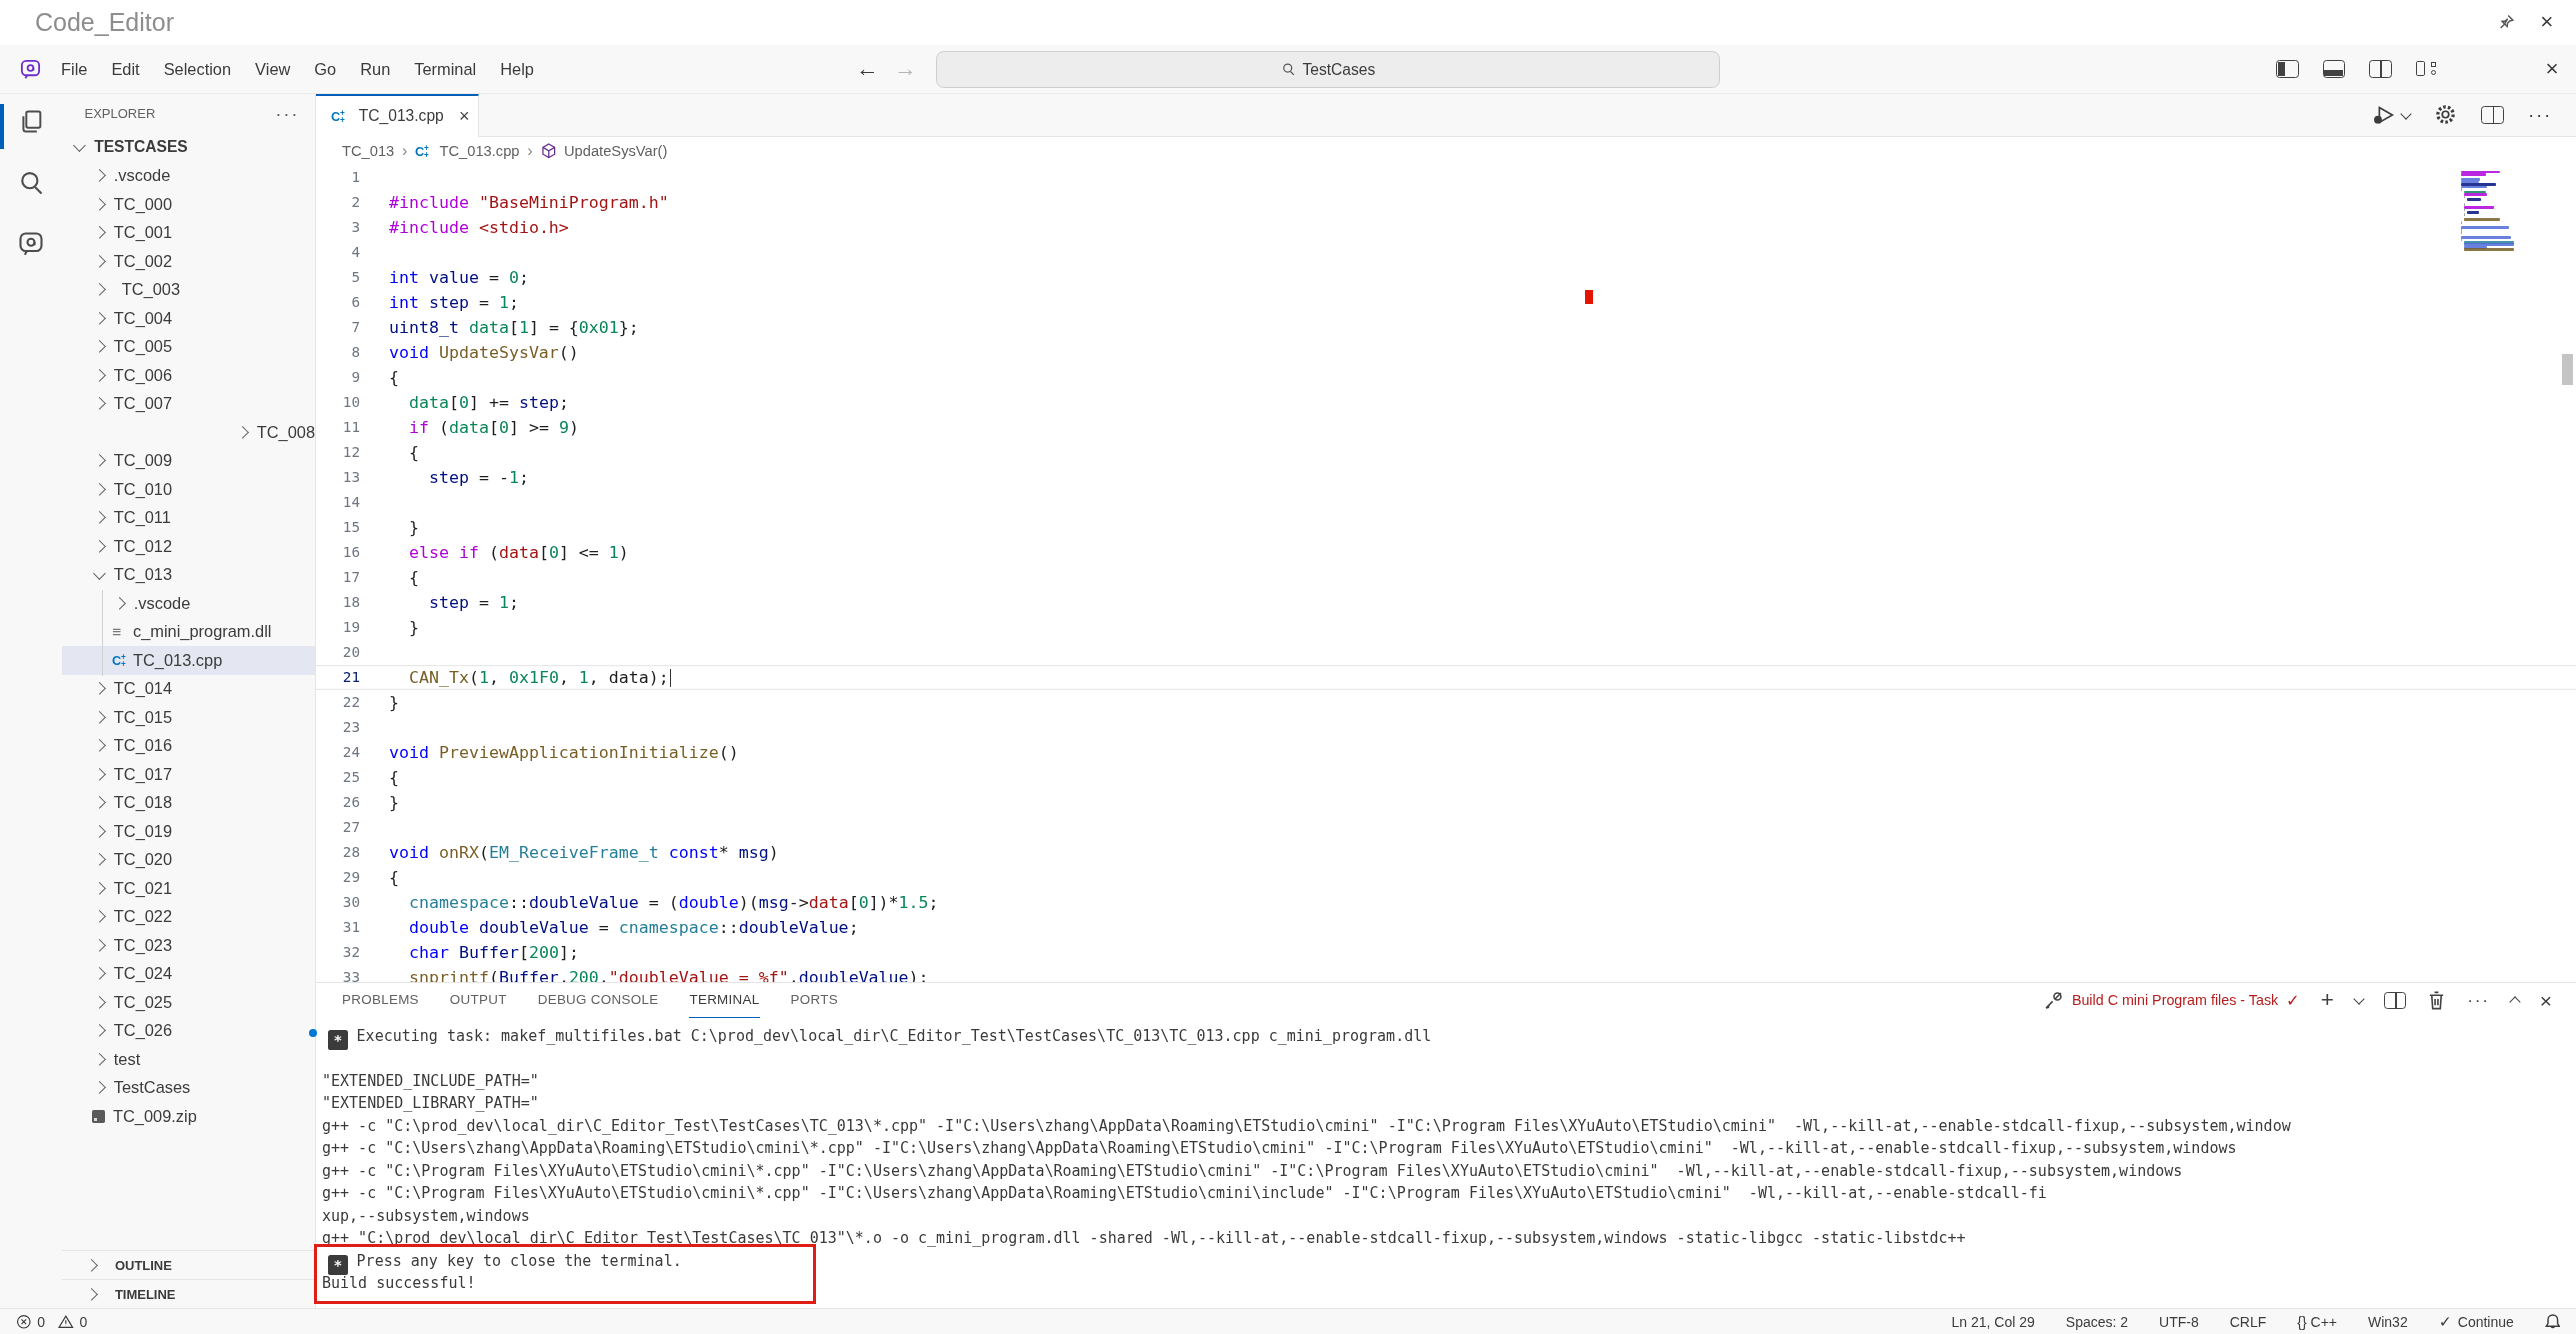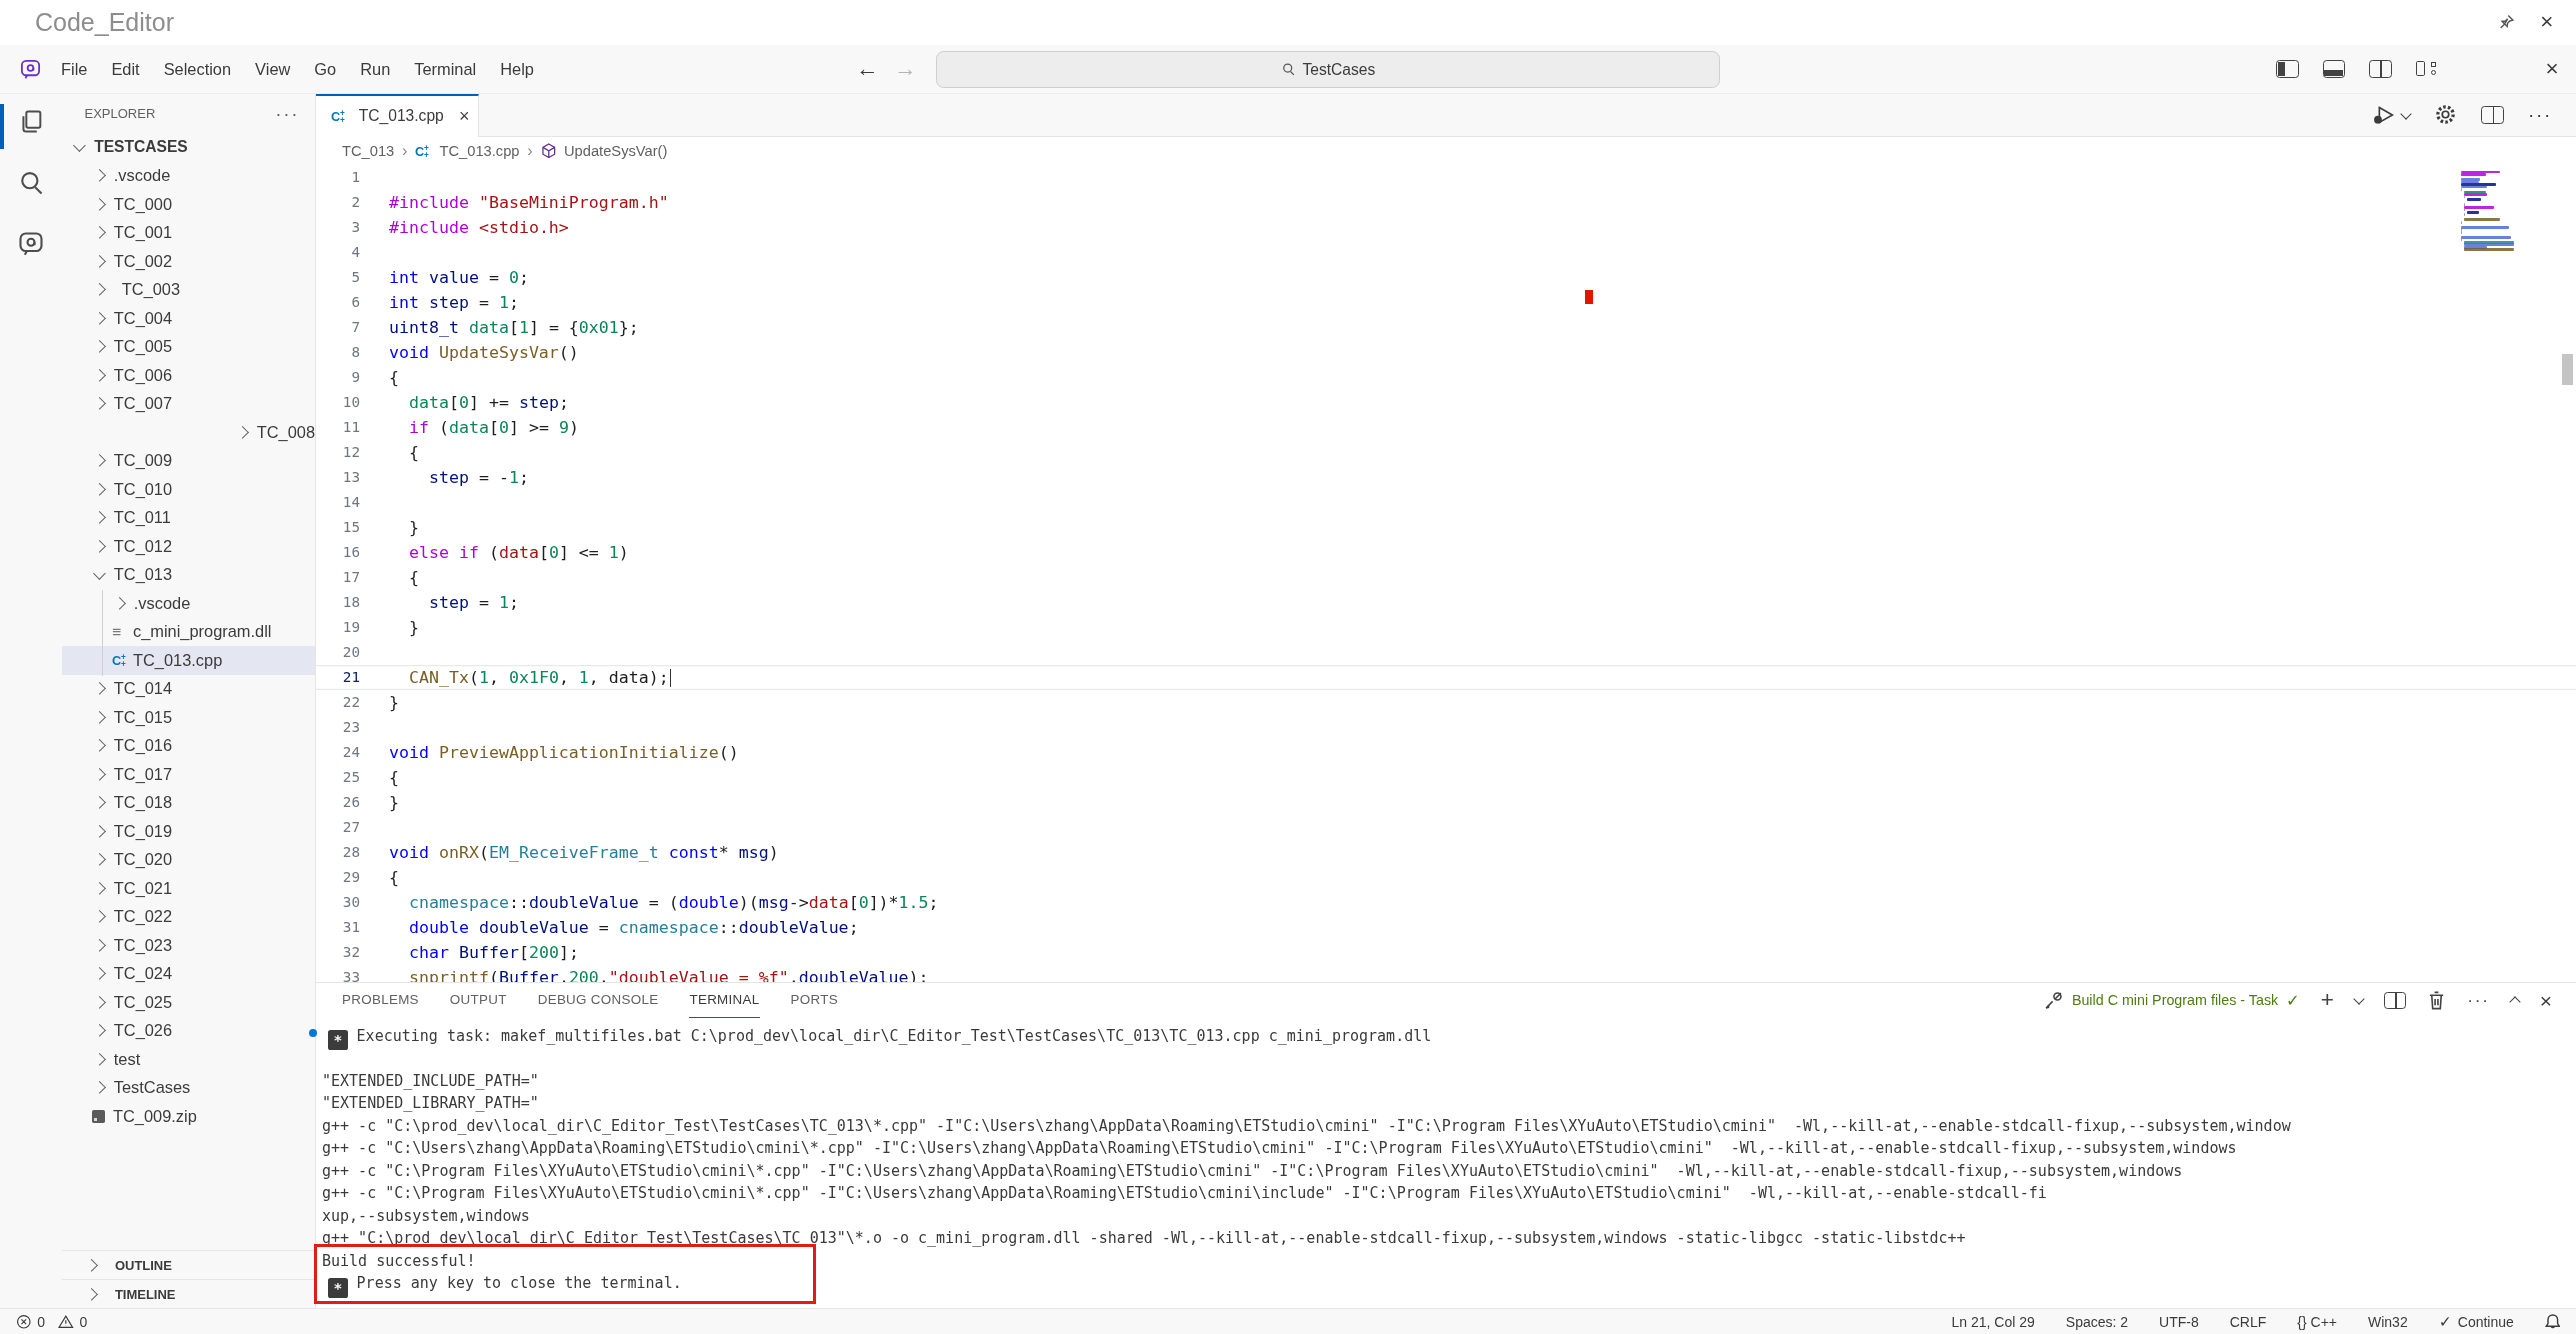--- a/index.html
+++ b/index.html
@@ -78,21 +78,21 @@
   .mm-bar{position:absolute;height:2.2px;border-radius:0.9px;opacity:.85;}
   .scroll-nub{position:absolute;right:2.6px;top:189px;width:11.2px;height:31px;background:#c4c4c4;}
   .red-mark{position:absolute;left:1269px;top:125px;width:7.8px;height:14px;background:#e51400;}
   
   .panel{height:326px;border-top:0.9px solid #e5e5e5;display:flex;flex-direction:column;background:#fff;position:relative;}
   .panel-header{height:35px;display:flex;align-items:center;padding-left:26px;flex:0 0 auto;}
   .ptab{font-size:13.4px;letter-spacing:0.3px;color:#616161;margin-right:31px;height:35px;
     display:flex;align-items:center;border-bottom:1.7px solid transparent;box-sizing:border-box;}
   .ptab.active{color:#3b3b3b;border-bottom-color:#005fb8;}
   .panel-actions{margin-left:auto;display:flex;align-items:center;gap:21px;margin-right:24px;color:#424242;}
-  .task-label{display:flex;align-items:center;gap:7.8px;font-size:14.3px;color:#4d7c0f;}
+  .task-label{display:flex;align-items:center;gap:7.8px;font-size:14.3px;color:#b91c1c;}
   .pa-glyph{font-size:17.3px;color:#424242;line-height:1;}
   .chv-s{width:7px;height:7px;border-right:1.5px solid #424242;border-bottom:1.5px solid #424242;display:inline-block;}
   .chv-s.down{transform:rotate(45deg);margin-top:-2.6px;}
   .chv-s.up{transform:rotate(-135deg);margin-top:3.5px;}
   .panel-body{flex:1;padding:7px 0 0 6px;}
   .tl{font:15px/22.5px "DejaVu Sans Mono",monospace;color:#3a3a3a;white-space:pre;height:22.5px;}
   .badge{display:inline-flex;width:20px;height:20px;background:#3b3b3b;color:#fafafa;border-radius:2.6px;
     align-items:center;justify-content:center;font:700 14.7px/1 "DejaVu Sans Mono",monospace;
     vertical-align:-4.3px;margin:0 8.6px 0 6px;}
   .blue-dot{position:absolute;left:309px;top:1029px;width:7.8px;height:7.8px;border-radius:50%;background:#0078d4;z-index:4;}
@@ -612,22 +612,22 @@
             <div class="tl"><span class="badge">*</span>Executing task: makef_multifiles.bat C:\prod_dev\local_dir\C_Editor_Test\TestCases\TC_013\TC_013.cpp c_mini_program.dll</div>
             <div class="tl"></div>
             <div class="tl">"EXTENDED_INCLUDE_PATH="</div>
             <div class="tl">"EXTENDED_LIBRARY_PATH="</div>
             <div class="tl">g++ -c "C:\prod_dev\local_dir\C_Editor_Test\TestCases\TC_013\*.cpp" -I"C:\Users\zhang\AppData\Roaming\ETStudio\cmini" -I"C:\Program Files\XYuAuto\ETStudio\cmini"  -Wl,--kill-at,--enable-stdcall-fixup,--subsystem,window</div>
             <div class="tl">g++ -c "C:\Users\zhang\AppData\Roaming\ETStudio\cmini\*.cpp" -I"C:\Users\zhang\AppData\Roaming\ETStudio\cmini" -I"C:\Program Files\XYuAuto\ETStudio\cmini"  -Wl,--kill-at,--enable-stdcall-fixup,--subsystem,windows</div>
             <div class="tl">g++ -c "C:\Program Files\XYuAuto\ETStudio\cmini\*.cpp" -I"C:\Users\zhang\AppData\Roaming\ETStudio\cmini" -I"C:\Program Files\XYuAuto\ETStudio\cmini"  -Wl,--kill-at,--enable-stdcall-fixup,--subsystem,windows</div>
             <div class="tl">g++ -c "C:\Program Files\XYuAuto\ETStudio\cmini\*.cpp" -I"C:\Users\zhang\AppData\Roaming\ETStudio\cmini\include" -I"C:\Program Files\XYuAuto\ETStudio\cmini"  -Wl,--kill-at,--enable-stdcall-fi</div>
             <div class="tl">xup,--subsystem,windows</div>
             <div class="tl">g++ "C:\prod_dev\local_dir\C_Editor_Test\TestCases\TC_013"\*.o -o c_mini_program.dll -shared -Wl,--kill-at,--enable-stdcall-fixup,--subsystem,windows -static-libgcc -static-libstdc++</div>
+            <div class="tl"><span class="badge">*</span>Press any key to close the terminal.</div>
             <div class="tl">Build successful!</div>
-            <div class="tl"><span class="badge">*</span>Press any key to close the terminal.</div>
           </div>
       </div>
     </div>
   </div>
 
   <div class="statusbar">
     <div class="sb-left">
       <span class="sitem">
         <svg width="15.6" height="15.6" viewBox="0 0 16 16" fill="none" stroke="#3b3b3b" stroke-width="1.2">
             <circle cx="8" cy="8" r="6.4"></circle>

